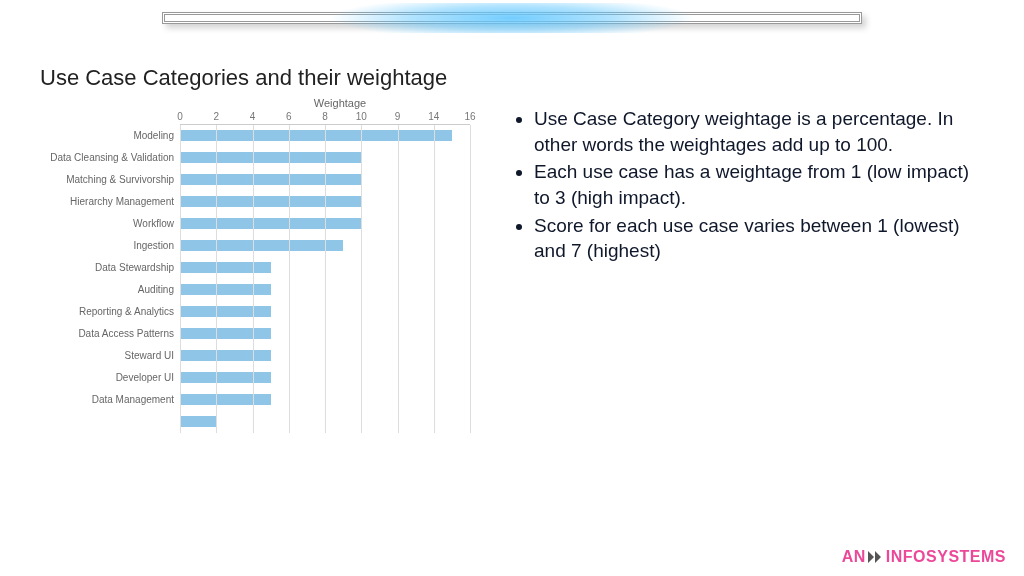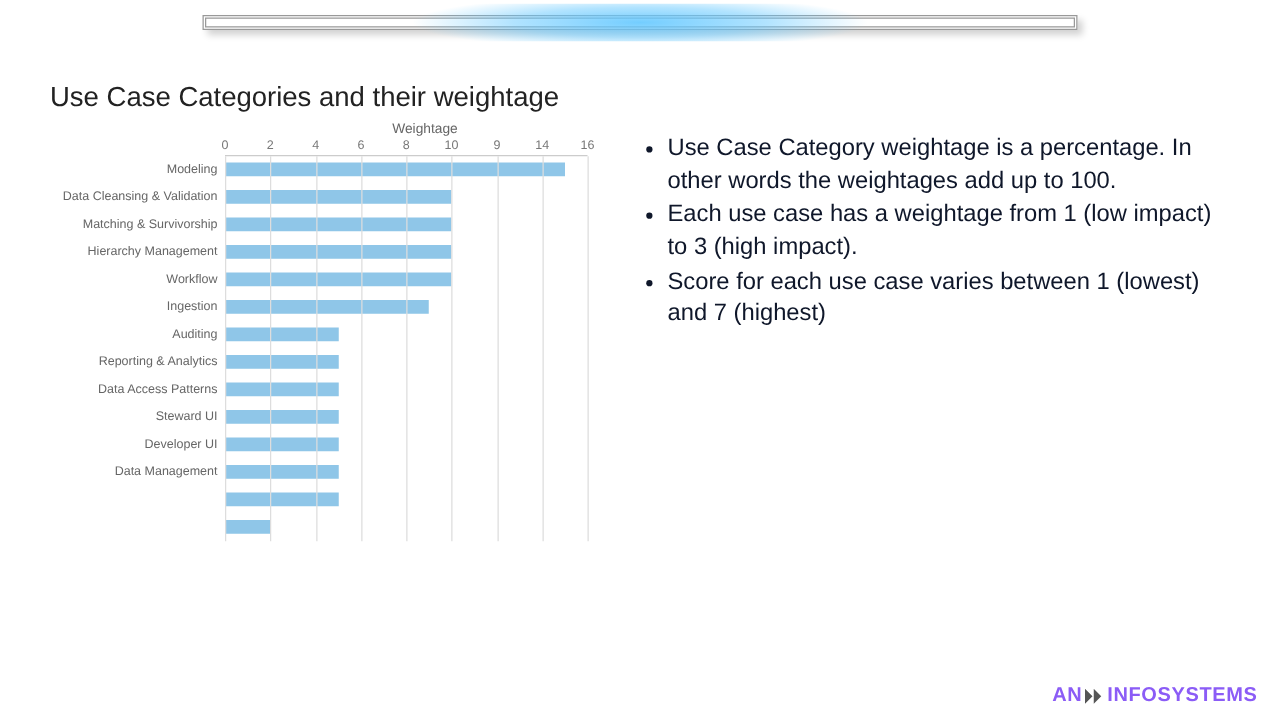--- a/index.html
+++ b/index.html
@@ -113,21 +113,21 @@
       line-height: 1.35;
       padding-left: 24px;
     }
     .bullets li { margin-bottom: 2px; }
     .logo {
       position: absolute;
       right: 18px;
       bottom: 10px;
       font-size: 16px;
       font-weight: 600;
-      color: #8b5cf6;
+      color: #ec4899;
       font-family: Arial, sans-serif;
       letter-spacing: 0.5px;
       display: flex;
       align-items: center;
     }
     .logo-chevrons {
       display: inline-flex;
       align-items: center;
       margin: 0 1px;
     }
@@ -146,20 +146,21 @@
     <div class="chart-title">Weightage</div>
     <div class="chart">
       <div class="y-labels" id="y-labels">
         <div style="height:14px"></div>
       <div>Modeling</div>
           <div>Data Cleansing &amp; Validation</div>
           <div>Matching &amp; Survivorship</div>
           <div>Hierarchy Management</div>
           <div>Workflow</div>
           <div>Ingestion</div>
+          <div>Data Stewardship</div>
           <div>Auditing</div>
           <div>Reporting &amp; Analytics</div>
           <div>Data Access Patterns</div>
           <div>Steward UI</div>
           <div>Developer UI</div>
           <div>Data Management</div>
         </div>
       <div class="plot" id="plot">
         <div class="x-axis" id="x-axis">
             <div class="x-tick" style="left: 0px;">0</div>

